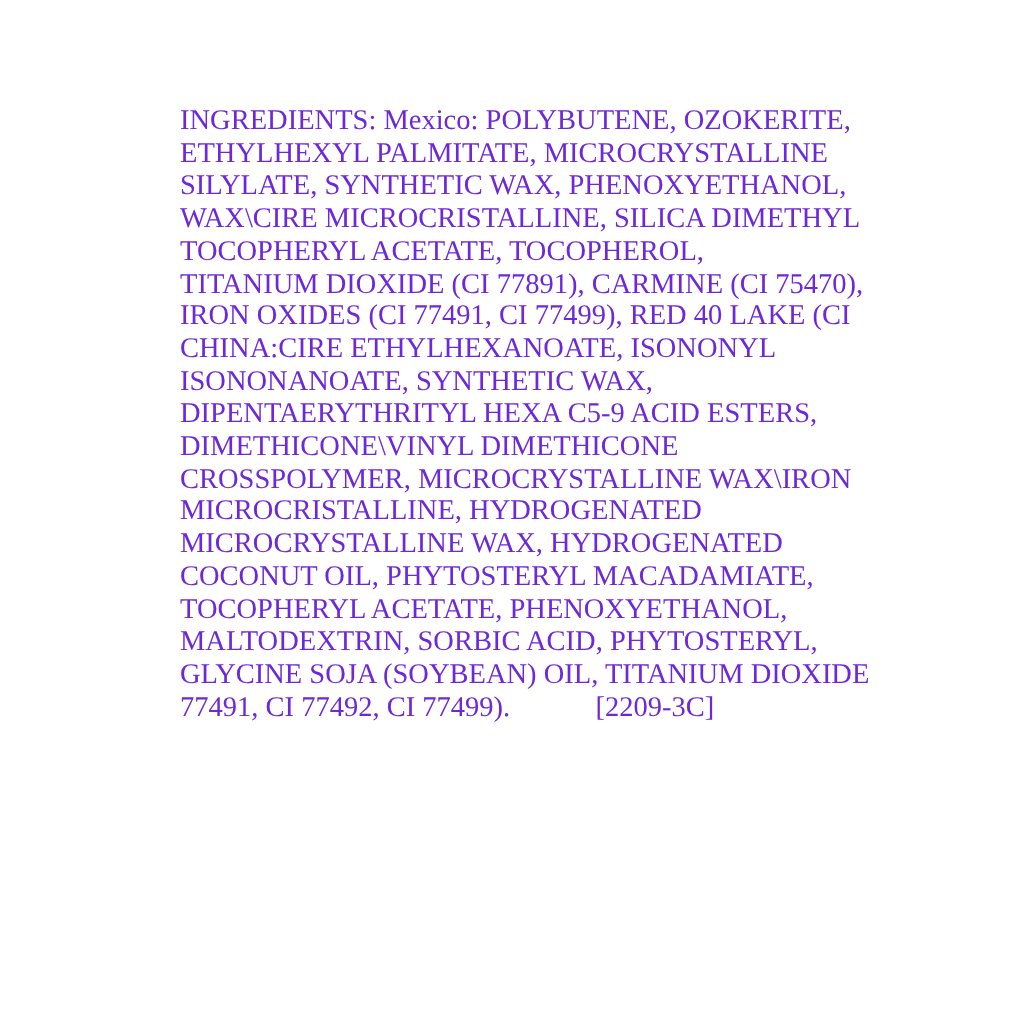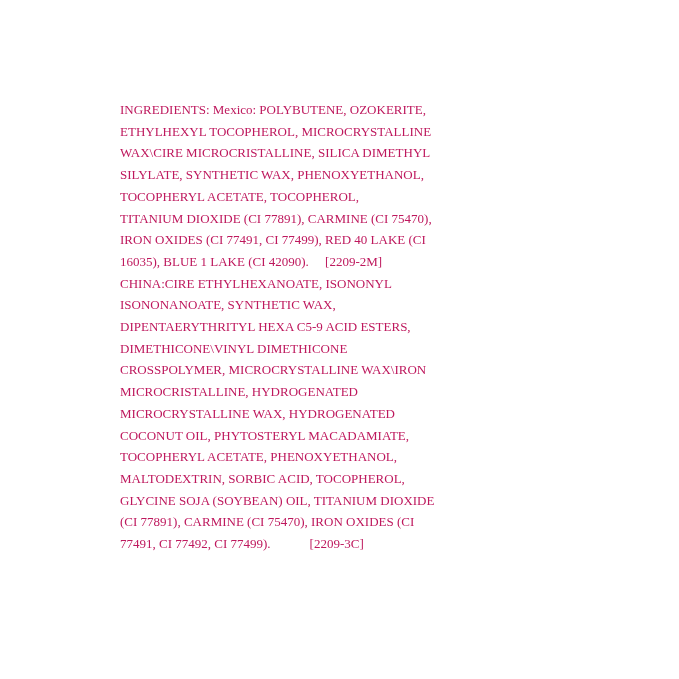--- a/index.html
+++ b/index.html
@@ -10,49 +10,47 @@
     width: 679px;
     height: 679px;
     background: #ffffff;
     position: relative;
     overflow: hidden;
     font-family: "Liberation Serif", "DejaVu Serif", serif;
   }
   .ingredients-block {
     position: absolute;
     left: 120px;
-    top: 99px;
+    top: 70px;
     width: 475px;
-    color: #be185d;
-    font-size: 13px;
+    color: #6d28d9;
+    font-size: 19px;
     line-height: 21.7px;
     letter-spacing: 0px;
   }
   .ingredients-line {
     white-space: pre;  
   }
 </style>
 </head>
 <body>
 
 <div class="ingredients-block">
   <div class="ingredients-line">INGREDIENTS: Mexico: POLYBUTENE, OZOKERITE,</div>
-  <div class="ingredients-line">ETHYLHEXYL TOCOPHEROL, MICROCRYSTALLINE</div>
+  <div class="ingredients-line">ETHYLHEXYL PALMITATE, MICROCRYSTALLINE</div>
+  <div class="ingredients-line">SILYLATE, SYNTHETIC WAX, PHENOXYETHANOL,</div>
   <div class="ingredients-line">WAX\CIRE MICROCRISTALLINE, SILICA DIMETHYL</div>
-  <div class="ingredients-line">SILYLATE, SYNTHETIC WAX, PHENOXYETHANOL,</div>
   <div class="ingredients-line">TOCOPHERYL ACETATE, TOCOPHEROL,</div>
   <div class="ingredients-line">TITANIUM DIOXIDE (CI 77891), CARMINE (CI 75470),</div>
   <div class="ingredients-line">IRON OXIDES (CI 77491, CI 77499), RED 40 LAKE (CI</div>
-  <div class="ingredients-line">16035), BLUE 1 LAKE (CI 42090).     [2209-2M]</div>
   <div class="ingredients-line">CHINA:CIRE ETHYLHEXANOATE, ISONONYL</div>
   <div class="ingredients-line">ISONONANOATE, SYNTHETIC WAX,</div>
   <div class="ingredients-line">DIPENTAERYTHRITYL HEXA C5-9 ACID ESTERS,</div>
   <div class="ingredients-line">DIMETHICONE\VINYL DIMETHICONE</div>
   <div class="ingredients-line">CROSSPOLYMER, MICROCRYSTALLINE WAX\IRON</div>
   <div class="ingredients-line">MICROCRISTALLINE, HYDROGENATED</div>
   <div class="ingredients-line">MICROCRYSTALLINE WAX, HYDROGENATED</div>
   <div class="ingredients-line">COCONUT OIL, PHYTOSTERYL MACADAMIATE,</div>
   <div class="ingredients-line">TOCOPHERYL ACETATE, PHENOXYETHANOL,</div>
-  <div class="ingredients-line">MALTODEXTRIN, SORBIC ACID, TOCOPHEROL,</div>
+  <div class="ingredients-line">MALTODEXTRIN, SORBIC ACID, PHYTOSTERYL,</div>
   <div class="ingredients-line">GLYCINE SOJA (SOYBEAN) OIL, TITANIUM DIOXIDE</div>
-  <div class="ingredients-line">(CI 77891), CARMINE (CI 75470), IRON OXIDES (CI</div>
   <div class="ingredients-line">77491, CI 77492, CI 77499).            [2209-3C]</div>
 </div>
 
 </body></html>

